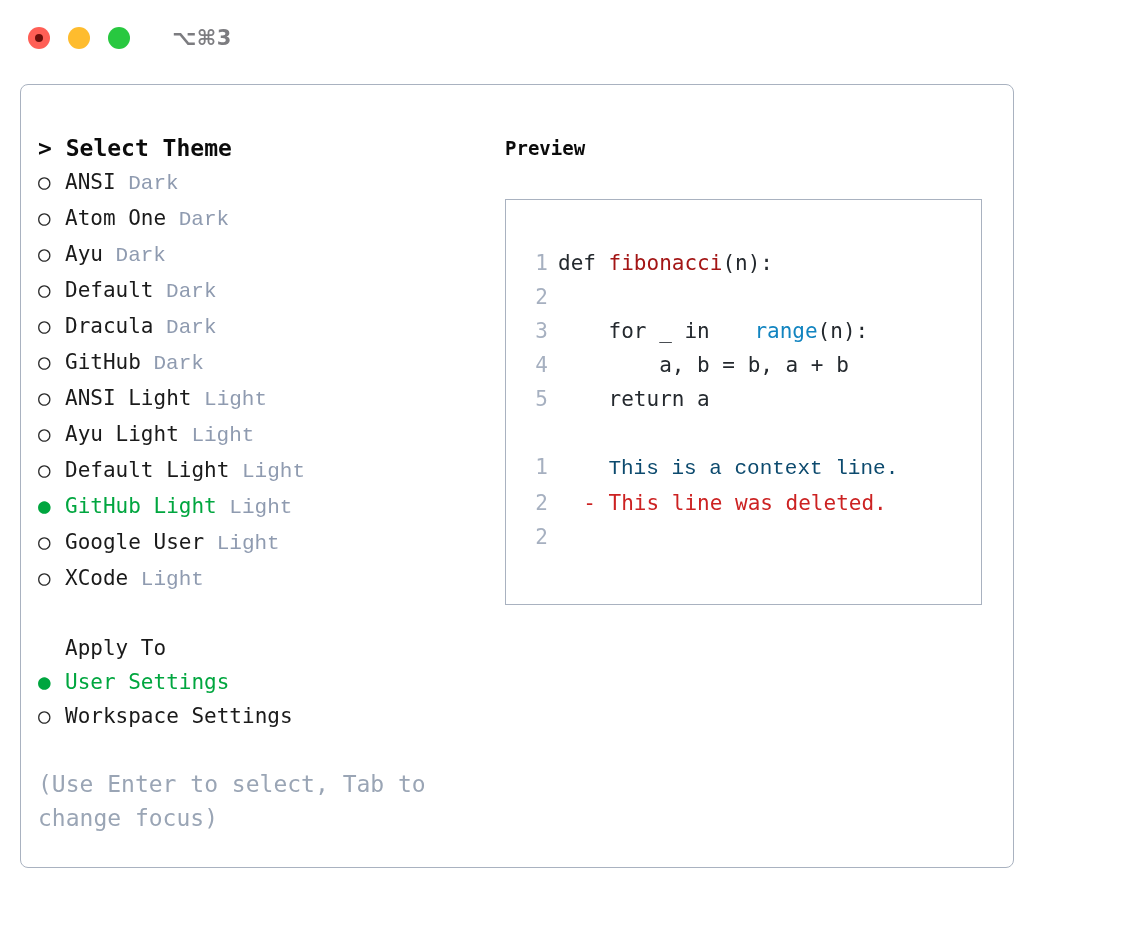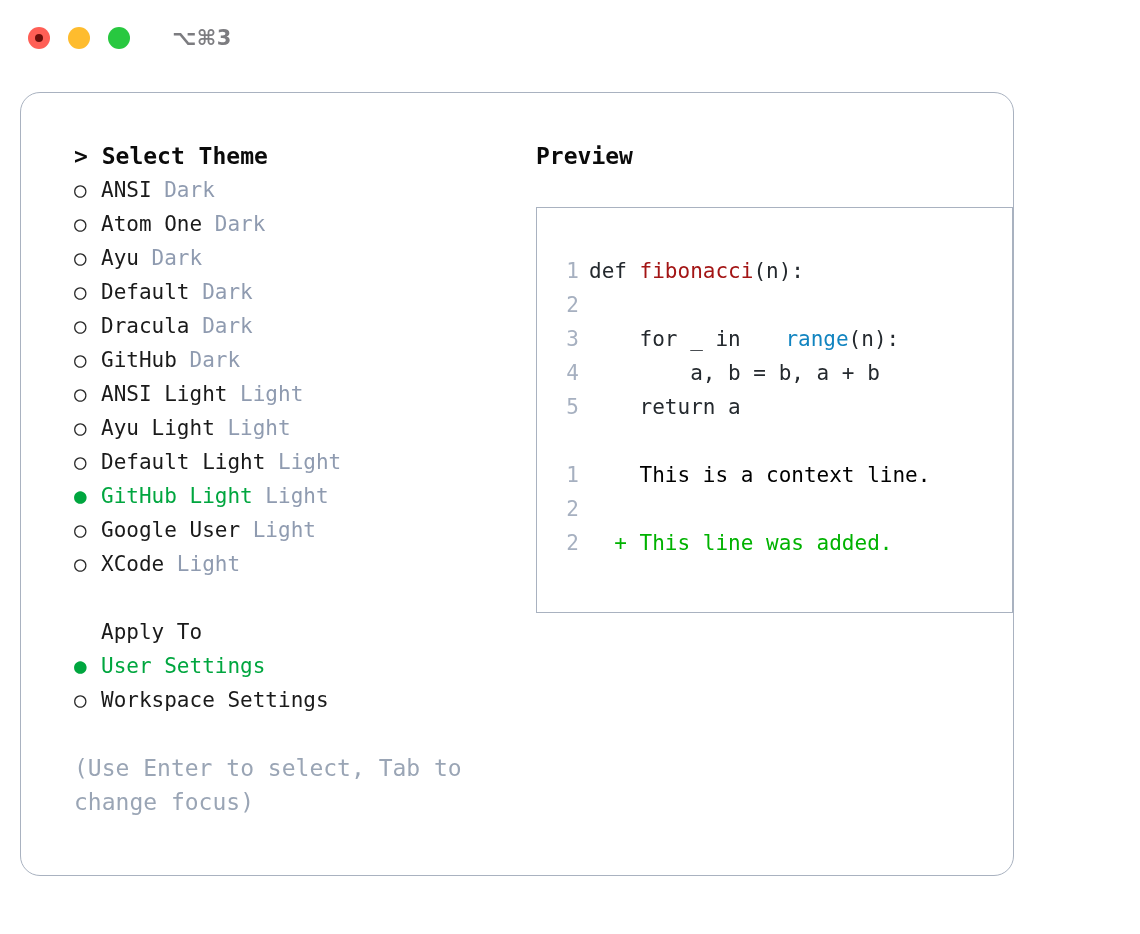--- a/index.html
+++ b/index.html
@@ -66,28 +66,27 @@
     font-size: 21px;
     font-weight: bold;
     color: #7c7c80;
     letter-spacing: 0.5px;
   }
 
   
   .panel {
     position: absolute;
     left: 20px;
-    top: 92px;
+    top: 84px;
     width: 994px;
     height: 784px;
     border: 1.5px solid #a9b2c0;
-    border-radius: 20px;
-    box-sizing: border-box;
-    background: #ffffff;
-    padding-left: 36px;
+    border-radius: 8px;
+    box-sizing: border-box;
+    background: #ffffff;
   }
 
   .panel-inner {
     position: relative;
     width: 100%;
     height: 100%;
     box-sizing: border-box;
     padding: 46px 0 0 0;
   }
 
@@ -130,21 +129,21 @@
     width: 27px;
     flex: 0 0 27px;
     font-size: 21px;
     color: #2b2b2b;
     line-height: 34px;
   }
   .marker.sel { color: #00a63f; }
 
   .opt-name { color: #1a1a1a; }
   .opt-row.selected .opt-name { color: #00a63f; }
-  .opt-badge { color: #8f9bb0; }
+  .opt-badge { color: #8f9bb0; font-family: Liberation Mono, monospace; }
 
   .subhead-row {
     display: flex;
     align-items: flex-end;
     line-height: 34px;
     font-size: 21px;
     white-space: pre;
     margin-top: 34px;
   }
   .subhead-label { color: #1a1a1a; }
@@ -158,21 +157,21 @@
   }
 
   
   .right-col {
     width: 500px;
     padding-left: 22px;
     box-sizing: border-box;
   }
 
   .preview-heading {
-    font-size: 23px;
+    font-size: 19px;
     font-weight: bold;
     color: #0b0b0b;
     line-height: 34px;
     white-space: pre;
   }
 
   .preview-box {
     margin-top: 34px;
     width: 477px;
     height: 406px;
@@ -198,21 +197,21 @@
   }
   .code-text { padding-left: 10px; color: #24292e; }
 
   .tok-fn   { color: #a31515; }
   .tok-num  { color: #078080; }
   .tok-call { color: #1184c0; margin-left: 32px; }
   .tok-plain{ color: #24292e; margin-top: 8px; }
 
   .blank-line { height: 34px; }
 
-  .diff-ctx { color: #000000; }
+  .diff-ctx { color: #0c4a6e; font-family: Liberation Mono, monospace; }
   .diff-del { color: #cc2222; }
   .diff-add { color: #00b200; }
 </style>
 </head>
 <body>
 
 <div class="app-window">
 
   <div class="titlebar">
     <div class="traffic-lights">
@@ -266,22 +265,22 @@
             <div id="code-block">
                 <div class="code-line"><span class="ln">1</span><span class="code-text"><span class="tok-plain">def </span><span class="tok-fn">fibonacci</span><span class="tok-plain">(n):</span></span></div>
                 <div class="code-line"><span class="ln">2</span></div>
                 <div class="code-line"><span class="ln">3</span><span class="code-text"><span class="tok-plain">    for _ in </span><span class="tok-call">range</span><span class="tok-plain">(n):</span></span></div>
                 <div class="code-line"><span class="ln">4</span><span class="code-text"><span class="tok-plain">        a, b = b, a + b</span></span></div>
                 <div class="code-line"><span class="ln">5</span><span class="code-text"><span class="tok-plain">    return a</span></span></div>
               </div>
             <div class="blank-line"></div>
             <div id="diff-block">
                 <div class="code-line"><span class="ln">1</span><span class="code-text diff-ctx">    This is a context line.</span></div>
+                <div class="code-line"><span class="ln">2</span><span class="code-text diff-del">  - This line was deleted.</span></div>
                 <div class="code-line"><span class="ln">2</span></div>
-                <div class="code-line"><span class="ln">2</span><span class="code-text diff-add">  + This line was added.</span></div>
               </div>
           </div>
         </div>
 
       </div>
     </div>
   </div>
 </div>
 
 </body></html>

